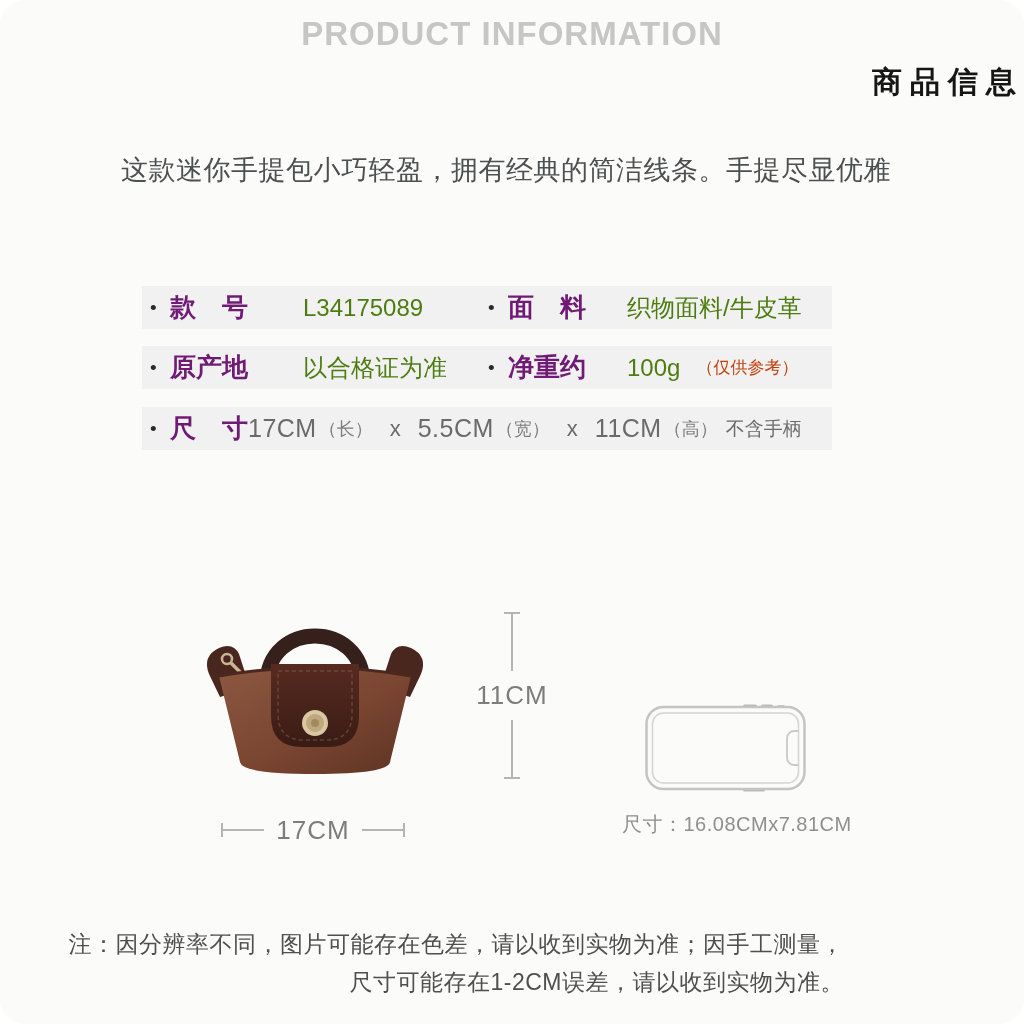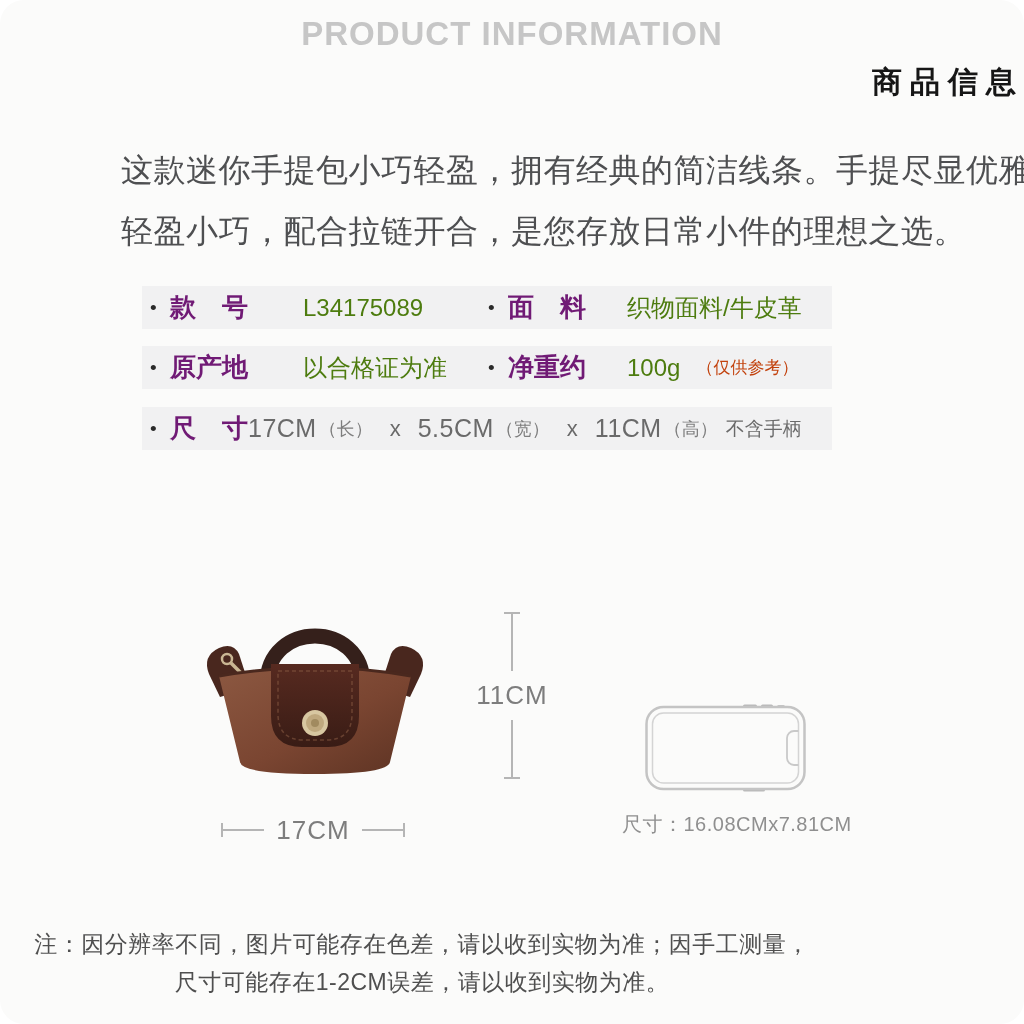--- a/index.html
+++ b/index.html
@@ -15,21 +15,21 @@
     font-size:33px; font-weight:bold; color:var(--title-en,#c6c6c6);
     letter-spacing:1px;
   }
   .title-zh{
     margin-top:9px; text-align:right;
     font-size:30px; font-weight:bold; color:#161616;
     letter-spacing:8px; text-indent:8px;
   }
   
   .desc{position:absolute; left:121px; top:140px; width:800px;
-        font-size:32px; color:#4e4f51; letter-spacing:.5px;}
+        font-size:27px; color:#4e4f51; letter-spacing:.5px;}
   .desc p{margin:0; line-height:61px; white-space:nowrap;}
   
   .spec-row{
     position:absolute; left:142px; width:690px; height:43px;
     background:var(--row-bg,#f1f1f2);
     display:flex; align-items:center; padding-left:8px; box-sizing:border-box;
   }
   #spec-row-1{top:286px;} #spec-row-2{top:346px;} #spec-row-3{top:407px;}
   .cell{display:flex; align-items:center;}
   .cell-1{width:338px; flex:none;}
@@ -55,34 +55,33 @@
   .hdim{position:absolute; left:221px; top:255px; width:184px; height:30px;
         display:flex; align-items:center;}
   .hdim .cap{width:2px; height:14px; background:var(--dim-line,#b5b5b5); flex:none;}
   .hdim .hline{flex:1; height:2px; background:var(--dim-line,#b5b5b5);}
   .hdim .dim-label{margin:0 12px;}
   .phone-box{position:absolute; left:622px; top:140px; width:210px; text-align:left;}
   .phone-svg{width:168px; height:96px; display:block; margin:0 auto;}
   .phone-size{font-size:20px; color:#8f8f8f; margin-top:15px; letter-spacing:.5px; white-space:nowrap;}
   
   .note{position:absolute; left:0; top:925px; width:844px;
-        text-align:center; font-size:23px; color:#4f4f4f; letter-spacing:.5px;}
+        text-align:right; font-size:23px; color:#4f4f4f; letter-spacing:.5px;}
   .note p{margin:0; line-height:38px; white-space:nowrap;}
 </style>
 </head>
 <body>
 
 <div class="page">
 
   <div class="title-en">PRODUCT INFORMATION</div>
   <div class="title-zh">商品信息</div>
 
   <div class="desc">
     <p>这款迷你手提包小巧轻盈，拥有经典的简洁线条。手提尽显优雅</p>
-    <p>轻盈小巧，配合拉链开合，是您存放日常小件的理想之选。</p>
   </div>
 
   <div class="spec-row" id="spec-row-1">
     <div class="cell cell-1">
       <span class="bullet">•</span>
       <span class="spec-label">款　号</span>
       <span class="spec-value">L34175089</span>
     </div>
     <div class="cell cell-2">
       <span class="bullet">•</span>

